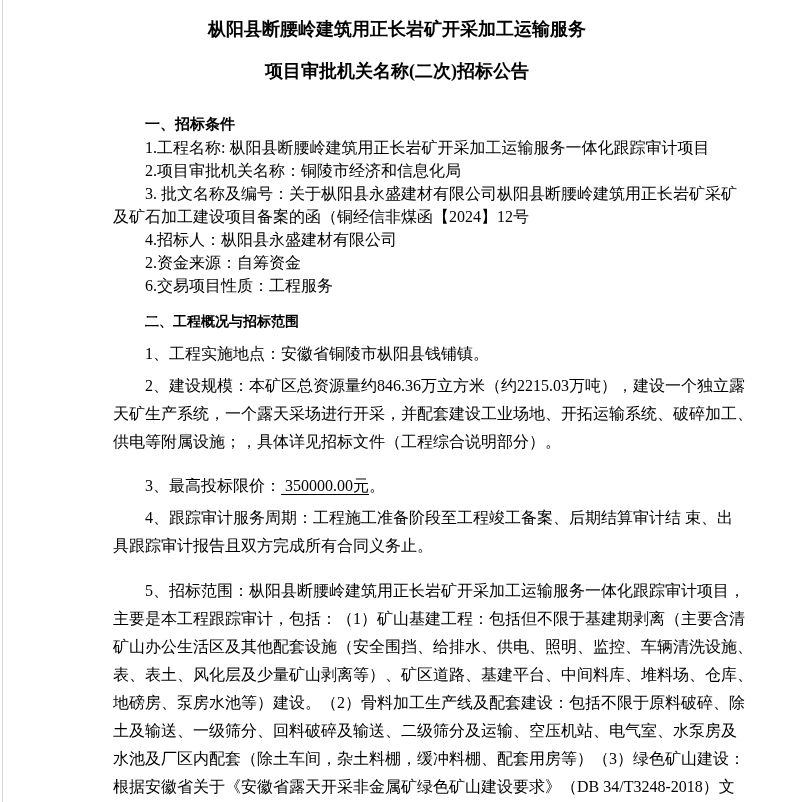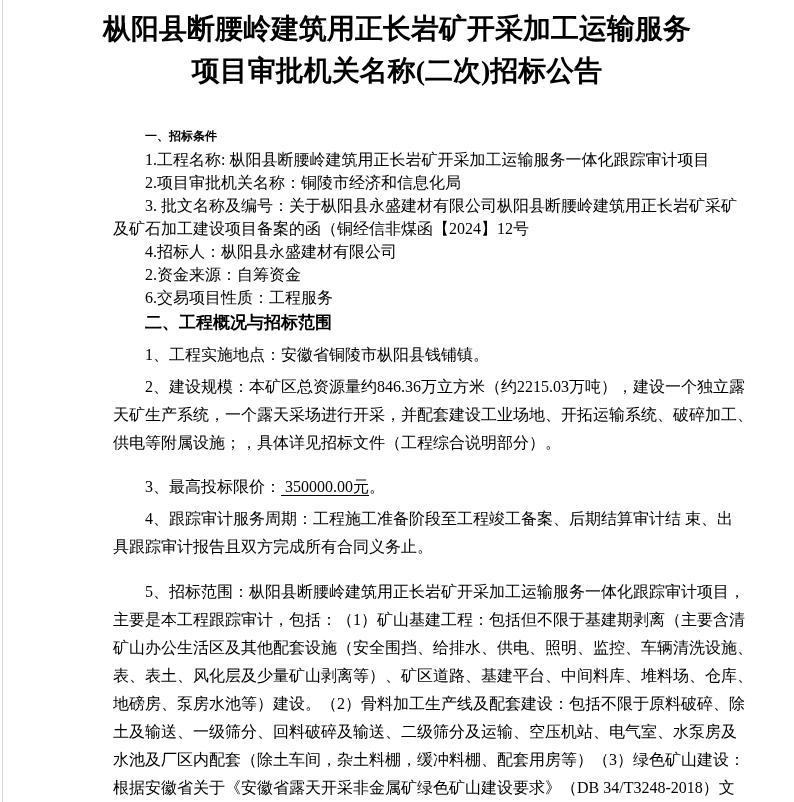--- a/index.html
+++ b/index.html
@@ -21,52 +21,53 @@
     left: 2px;
     top: 0;
     bottom: 0;
     width: 1px;
     background: #d6d6d6;
   }
   .titles {
     padding-top: 8px;
     text-align: center;
     font-weight: bold;
-    font-size: 28px;
+    font-size: 18px;
     line-height: 42px;
     white-space: nowrap;
   }
   .content {
     padding-left: 113px;
     padding-right: 18px;
     font-size: 16px;
   }
   .line {
     white-space: nowrap;
   }
   .heading {
     font-weight: bold;
   }
   .h1 {
-    margin-top: 32px;
+    margin-top: 20px;
     line-height: 24px;
     text-indent: 32px;
-    font-size: 12px;
+    font-size: 15px;
   }
   .s1-item {
     line-height: 23px;
     text-indent: 32px;
   }
   .s1-cont {
     text-indent: 0;
   }
   .h2 {
+    margin-top: 11px;
     line-height: 28px;
     text-indent: 32px;
-    font-size: 17px;
+    font-size: 14px;
   }
   .p-line {
     line-height: 28px;
   }
   .p-start {
     text-indent: 32px;
   }
   .mt4  { margin-top: 4px; }
   .mt16 { margin-top: 16px; }
   .mt3  { margin-top: 17px; }

